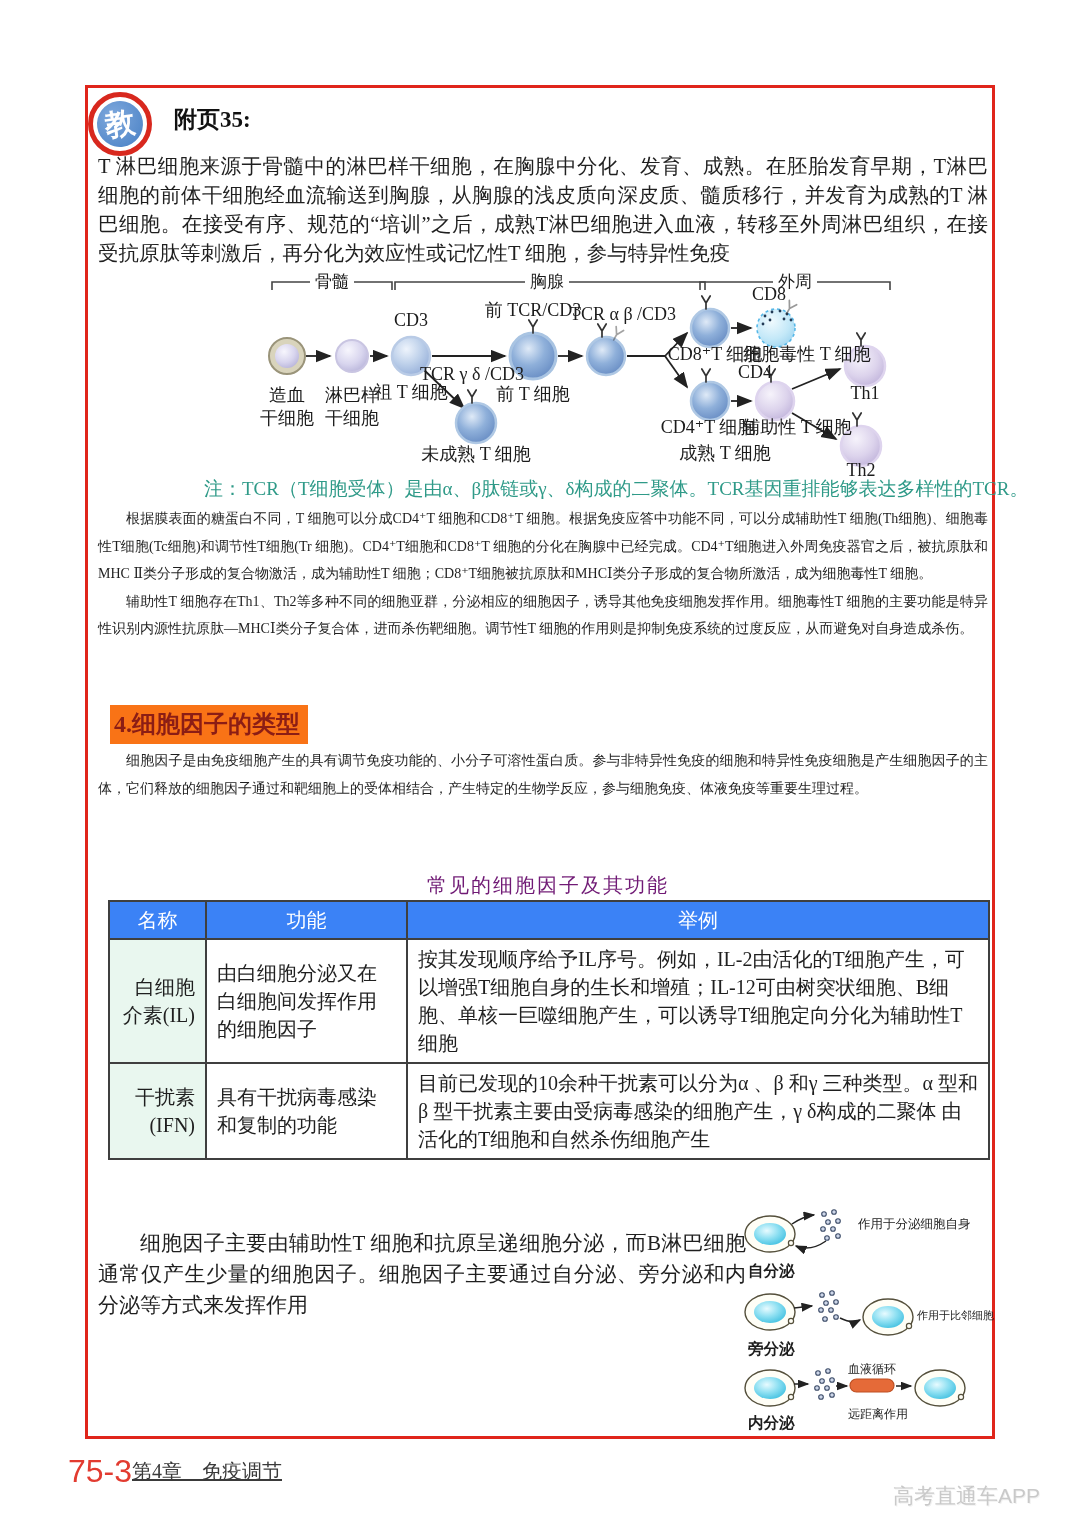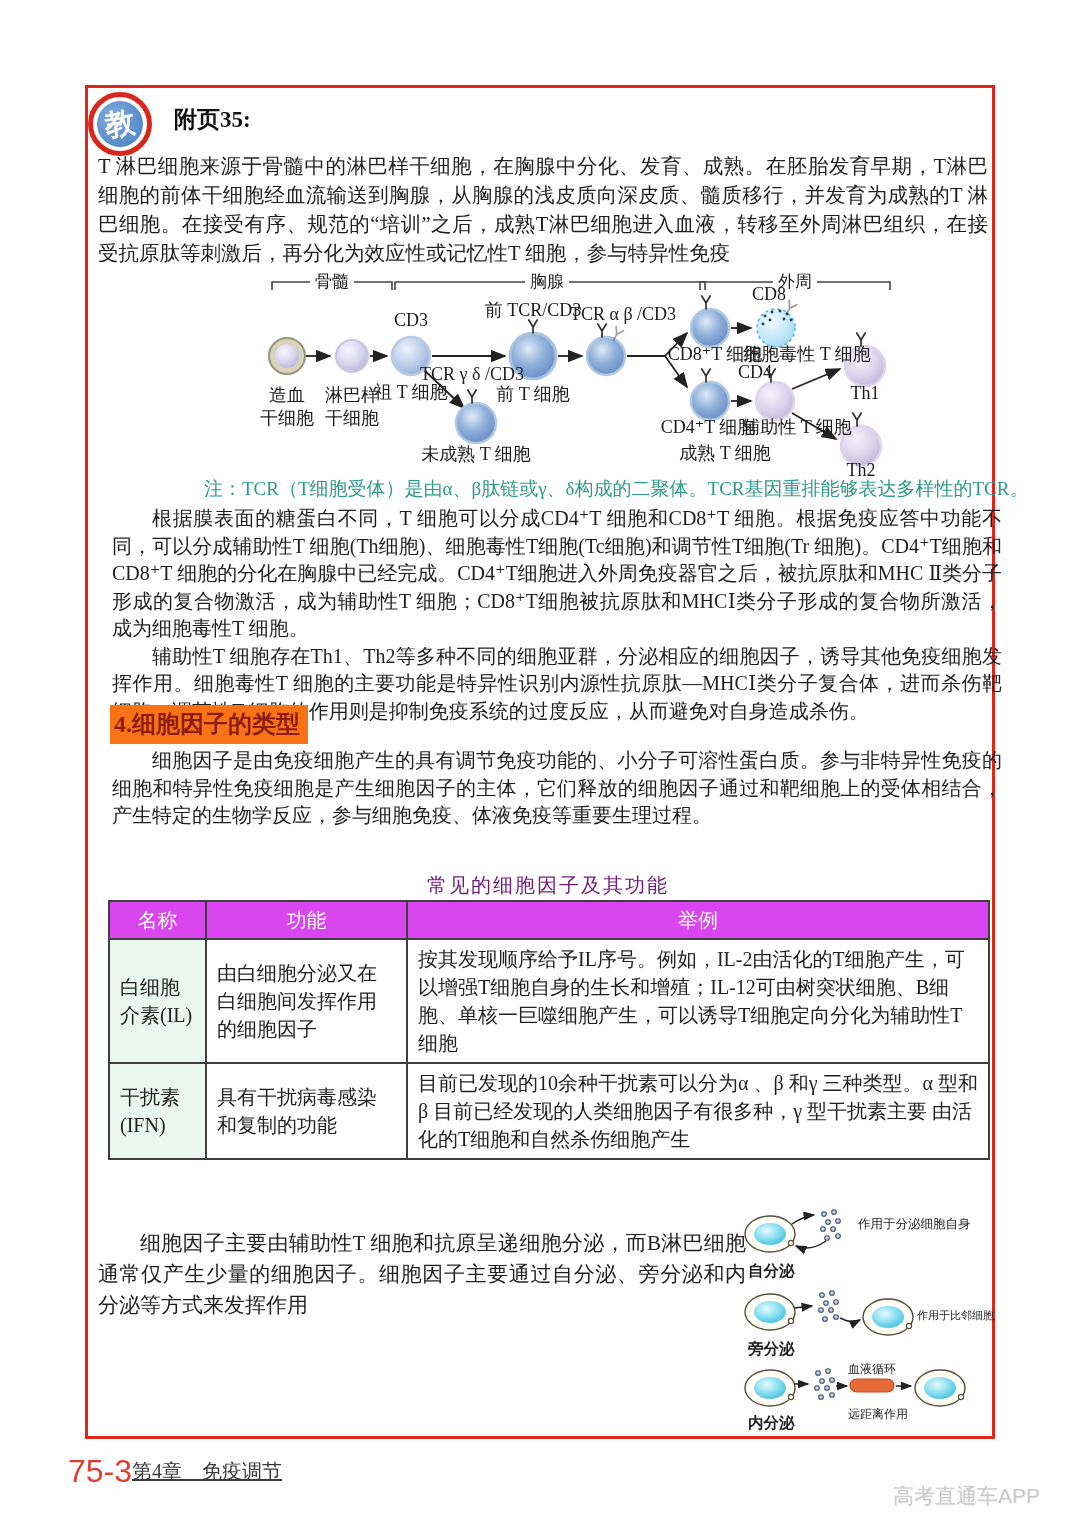--- a/index.html
+++ b/index.html
@@ -8,33 +8,33 @@
   .frame{position:absolute;left:85px;top:85px;width:904px;height:1348px;border:3px solid #e0251b;}
   
   .badge{position:absolute;left:88px;top:92px;width:64px;height:64px;border-radius:50%;
          border:5px solid #d8281e;background:#fff;box-sizing:border-box;}
   .badge-inner{position:absolute;left:4px;top:4px;right:4px;bottom:4px;border-radius:50%;
          background:radial-gradient(circle at 38% 32%, #7fa9dd, #477fc4);display:flex;
          align-items:center;justify-content:center;color:#fff;font-size:30px;font-weight:bold;
          transform:rotate(-8deg);}
   .appendix{position:absolute;left:174px;top:104px;font-size:23px;font-weight:bold;color:#111;}
   .para{position:absolute;left:98px;width:890px;font-size:20.5px;line-height:29px;text-align:justify;}
-  .para2{position:absolute;left:112px;width:890px;font-size:20px;line-height:27.5px;text-align:justify;}
+  .para2{position:absolute;left:98px;width:890px;font-size:14px;line-height:27.5px;text-align:justify;}
   .ind{text-indent:2em;margin:0;}
   .noind{text-indent:0;margin:0;}
   .note{position:absolute;left:204px;top:476px;font-size:19px;color:#2f9a88;white-space:nowrap;}
   .heading{position:absolute;left:110px;top:705px;display:inline-block;background:#f97316;
            color:#8b1d15;font-size:24px;font-weight:bold;padding:3px 8px 4px 4px;}
   .tbl-title{position:absolute;left:108px;top:872px;width:880px;text-align:center;
              font-size:20px;letter-spacing:2px;color:#701a75;}
   table.cyto{position:absolute;left:108px;top:900px;width:880px;border-collapse:collapse;
              font-size:20px;line-height:28px;table-layout:fixed;}
   table.cyto th,table.cyto td{border:2px solid #3f3f3f;padding:5px 10px;vertical-align:middle;}
-  table.cyto th{background:#d946ef;color:#fff;font-weight:normal;height:30px;padding:3px;}
-  td.namecell{background:#e9f7ef;text-align:left;padding:5px 4px;}
+  table.cyto th{background:#3b82f6;color:#fff;font-weight:normal;height:30px;padding:3px;}
+  td.namecell{background:#e9f7ef;text-align:right;padding:5px 4px;}
   .p6{position:absolute;left:98px;top:1228px;width:648px;font-size:21px;line-height:31px;text-align:justify;}
   .footer-num{position:absolute;left:68px;top:1453px;font-size:32px;color:#e23b30;
               font-family:"Liberation Sans",sans-serif;}
   .footer-ch{position:absolute;left:132px;top:1458px;font-size:20px;color:#3a3a3a;text-decoration:underline;}
   .watermark{position:absolute;left:893px;top:1482px;font-size:21px;color:#c9c9c9;
              font-family:"Liberation Sans",sans-serif;text-shadow:1px 1px 0 #f2f2f2;}
   svg text{font-family:"Liberation Serif","DejaVu Serif",serif;fill:#1c1c1c;}
   .diag{position:absolute;left:225px;top:268px;}
   .secr{position:absolute;left:728px;top:1200px;}
 </style>
@@ -203,21 +203,21 @@
       <th>举例</th>
     </tr>
     <tr>
       <td class="namecell">白细胞介素(IL)</td>
       <td>由白细胞分泌又在白细胞间发挥作用的细胞因子</td>
       <td>按其发现顺序给予IL序号。例如，IL-2由活化的T细胞产生，可以增强T细胞自身的生长和增殖；IL-12可由树突状细胞、B细胞、单核一巨噬细胞产生，可以诱导T细胞定向分化为辅助性T细胞</td>
     </tr>
     <tr>
       <td class="namecell">干扰素(IFN)</td>
       <td>具有干扰病毒感染和复制的功能</td>
-      <td>目前已发现的10余种干扰素可以分为α 、β 和γ 三种类型。α 型和β 目前已经发现的人类细胞因子有很多种，γ 型干扰素主要 由活化的T细胞和自然杀伤细胞产生</td>
+      <td>目前已发现的10余种干扰素可以分为α 、β 和γ 三种类型。α 型和β 型干扰素主要由受病毒感染的细胞产生，γ δ构成的二聚体 由活化的T细胞和自然杀伤细胞产生</td>
     </tr>
   </tbody>
     </table>
 
   <div class="p6">
     <p class="ind">细胞因子主要由辅助性T 细胞和抗原呈递细胞分泌，而B淋巴细胞通常仅产生少量的细胞因子。细胞因子主要通过自分泌、旁分泌和内分泌等方式来发挥作用</p>
   </div>
 
   <svg class="secr" width="266" height="235" viewBox="0 0 266 235">
     <defs>

